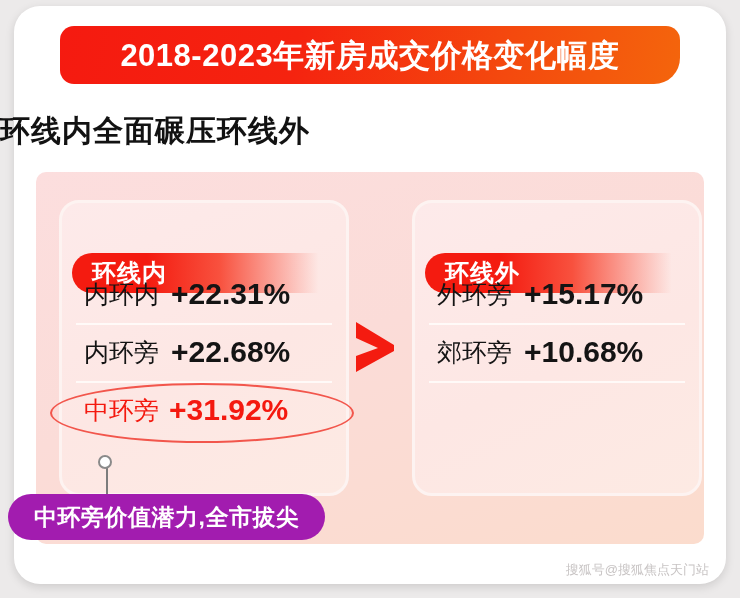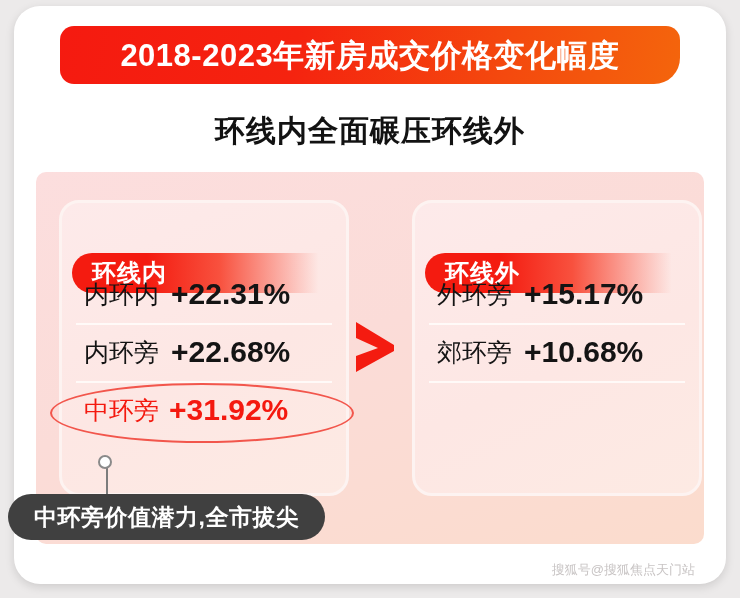--- a/index.html
+++ b/index.html
@@ -54,21 +54,21 @@
     line-height: 1;
     white-space: nowrap;
   }
 
   
   .subtitle {
     position: absolute;
     left: 0;
     top: 116px;
     width: 740px;
-    text-align: center;
+    text-align: left;
     color: #121212;
     font-size: 30px;
     font-weight: bold;
     letter-spacing: 1px;
     line-height: 1;
   }
 
   
   .pink-wrap {
     position: absolute;
@@ -215,37 +215,37 @@
   }
 
   
   .callout {
     position: absolute;
     left: 8px;
     top: 494px;
     height: 46px;
     padding: 0 26px;
     border-radius: 23px;
-    background: #404040;
+    background: #a21caf;
     display: flex;
     align-items: center;
   }
   .callout-text {
     color: #ffffff;
     font-size: 23px;
     font-weight: bold;
     letter-spacing: 0.5px;
     line-height: 1;
     white-space: nowrap;
   }
 
   
   .watermark {
     position: absolute;
-    right: 18px;
+    right: 4px;
     top: 563px;
     color: #c8c4c4;
     font-size: 13px;
     line-height: 1;
     white-space: nowrap;
   }
 </style>
 </head>
 <body>
 

